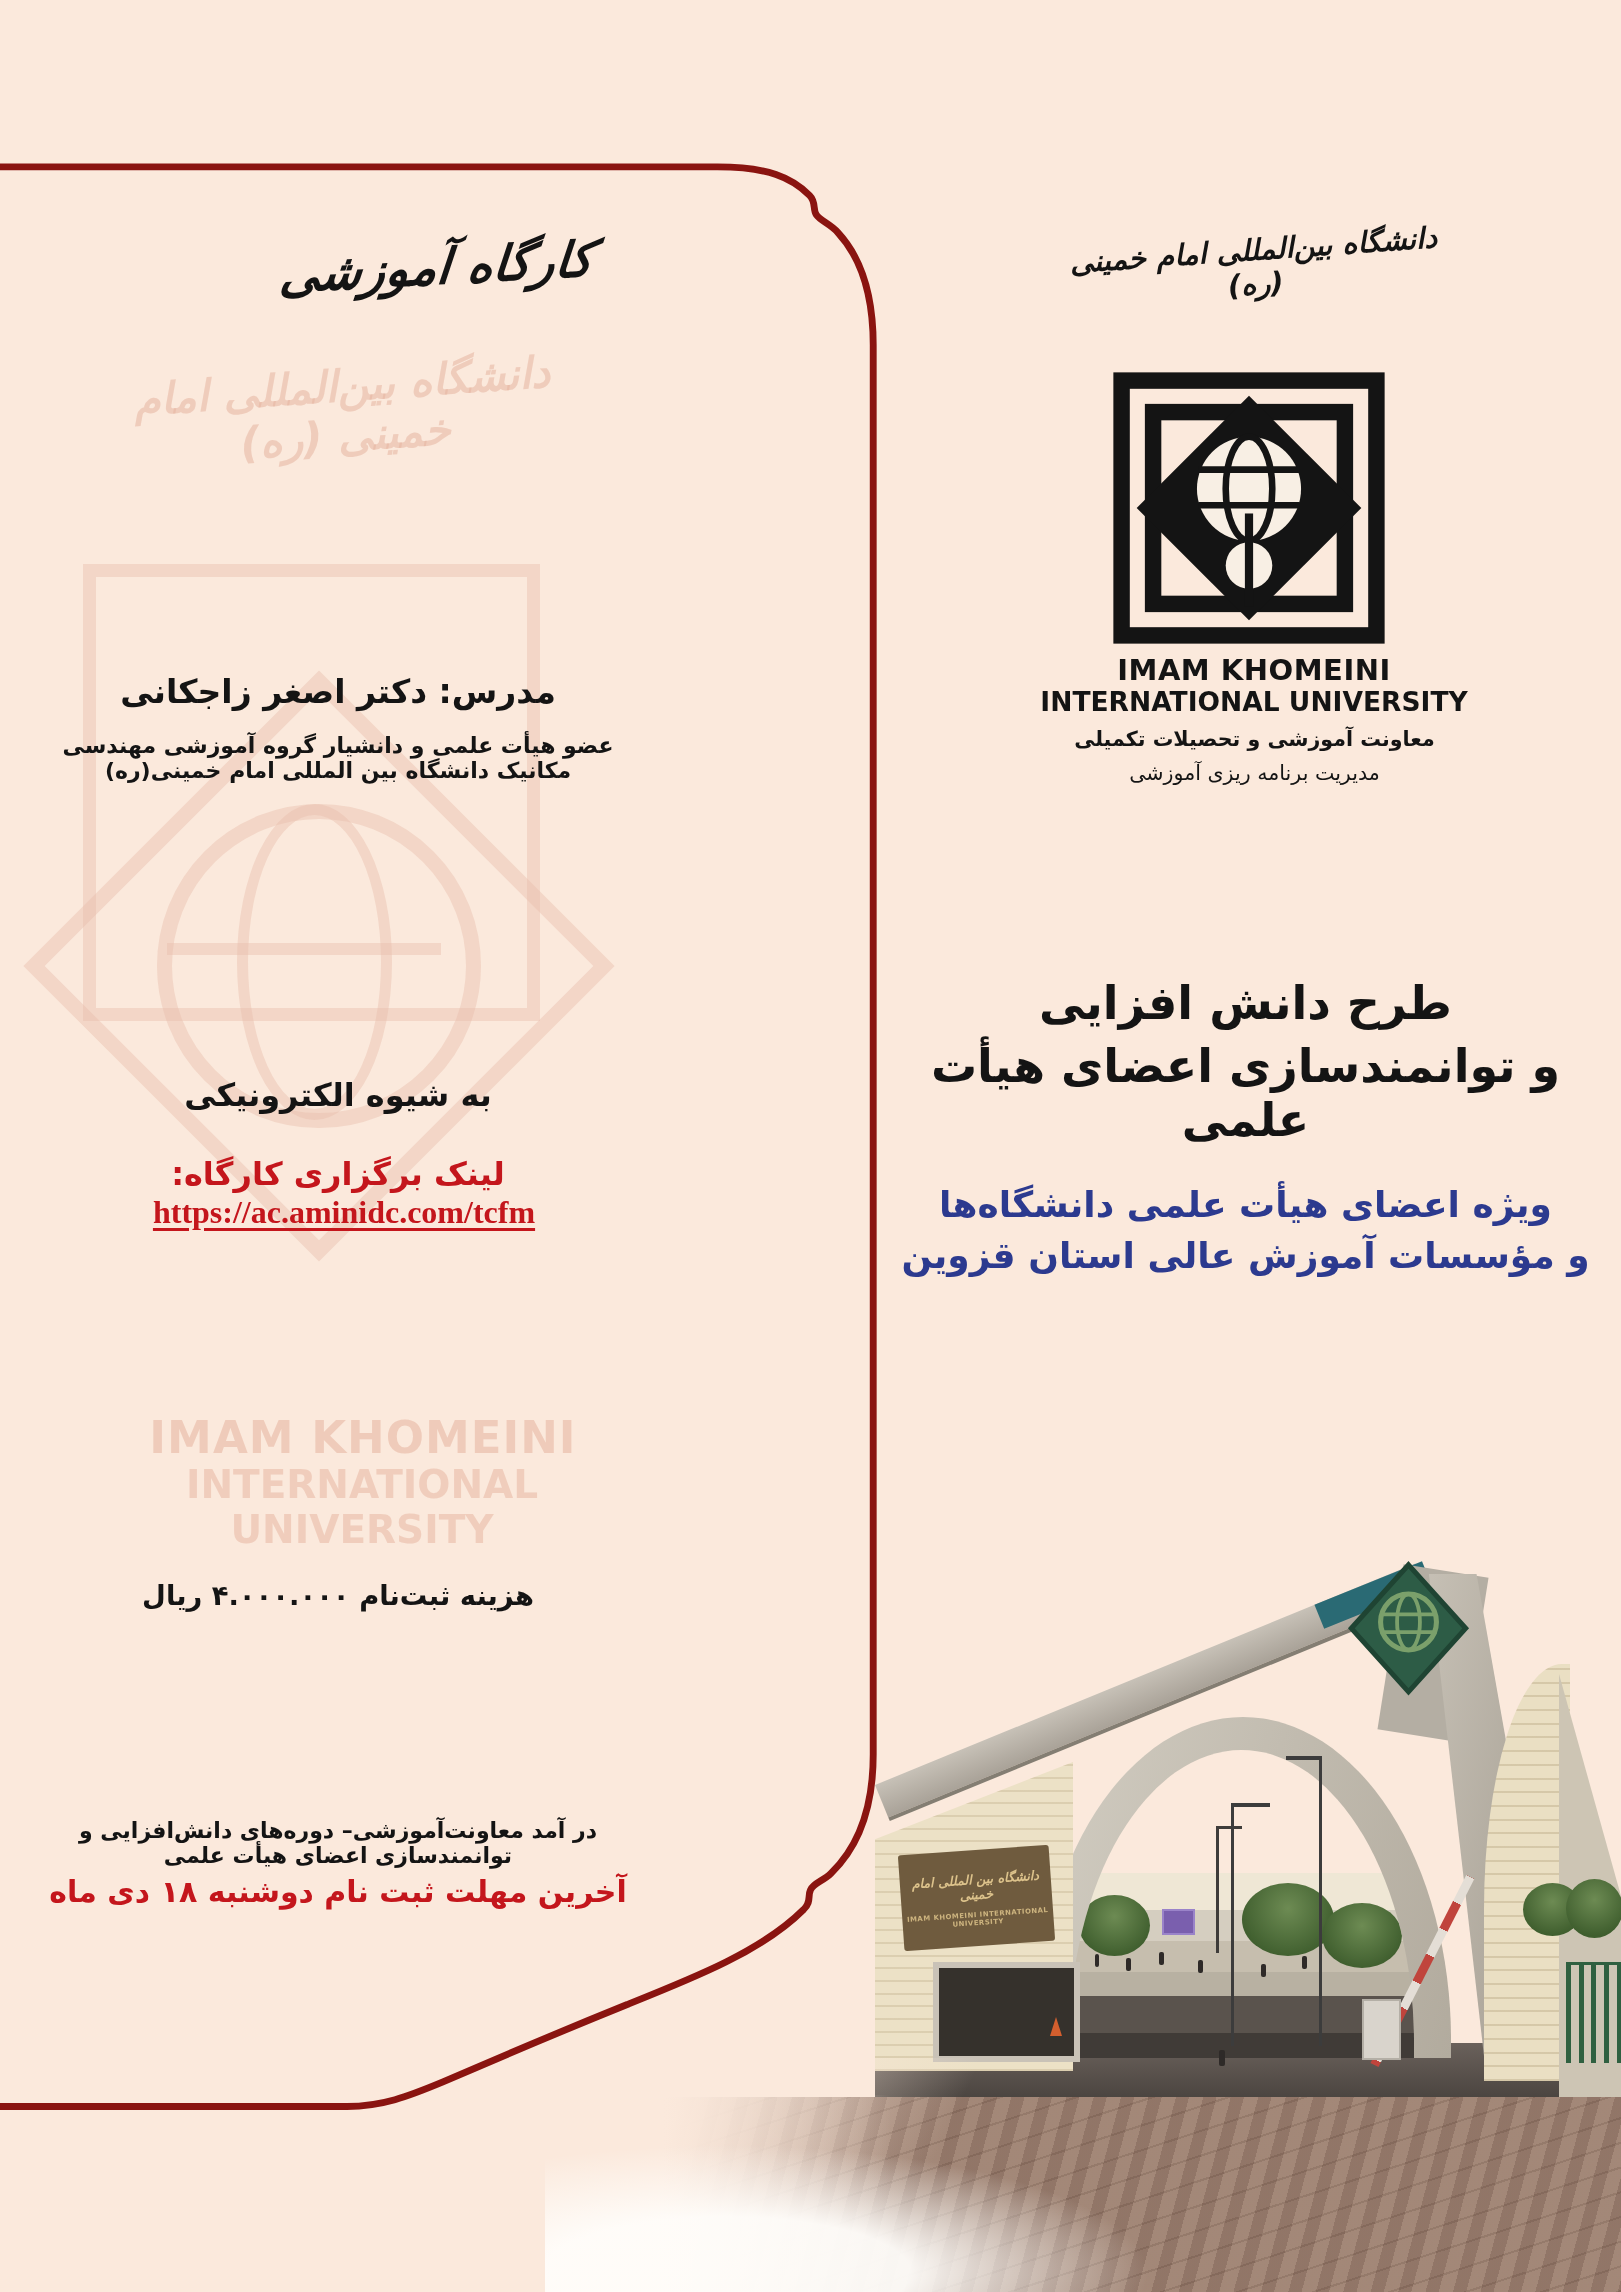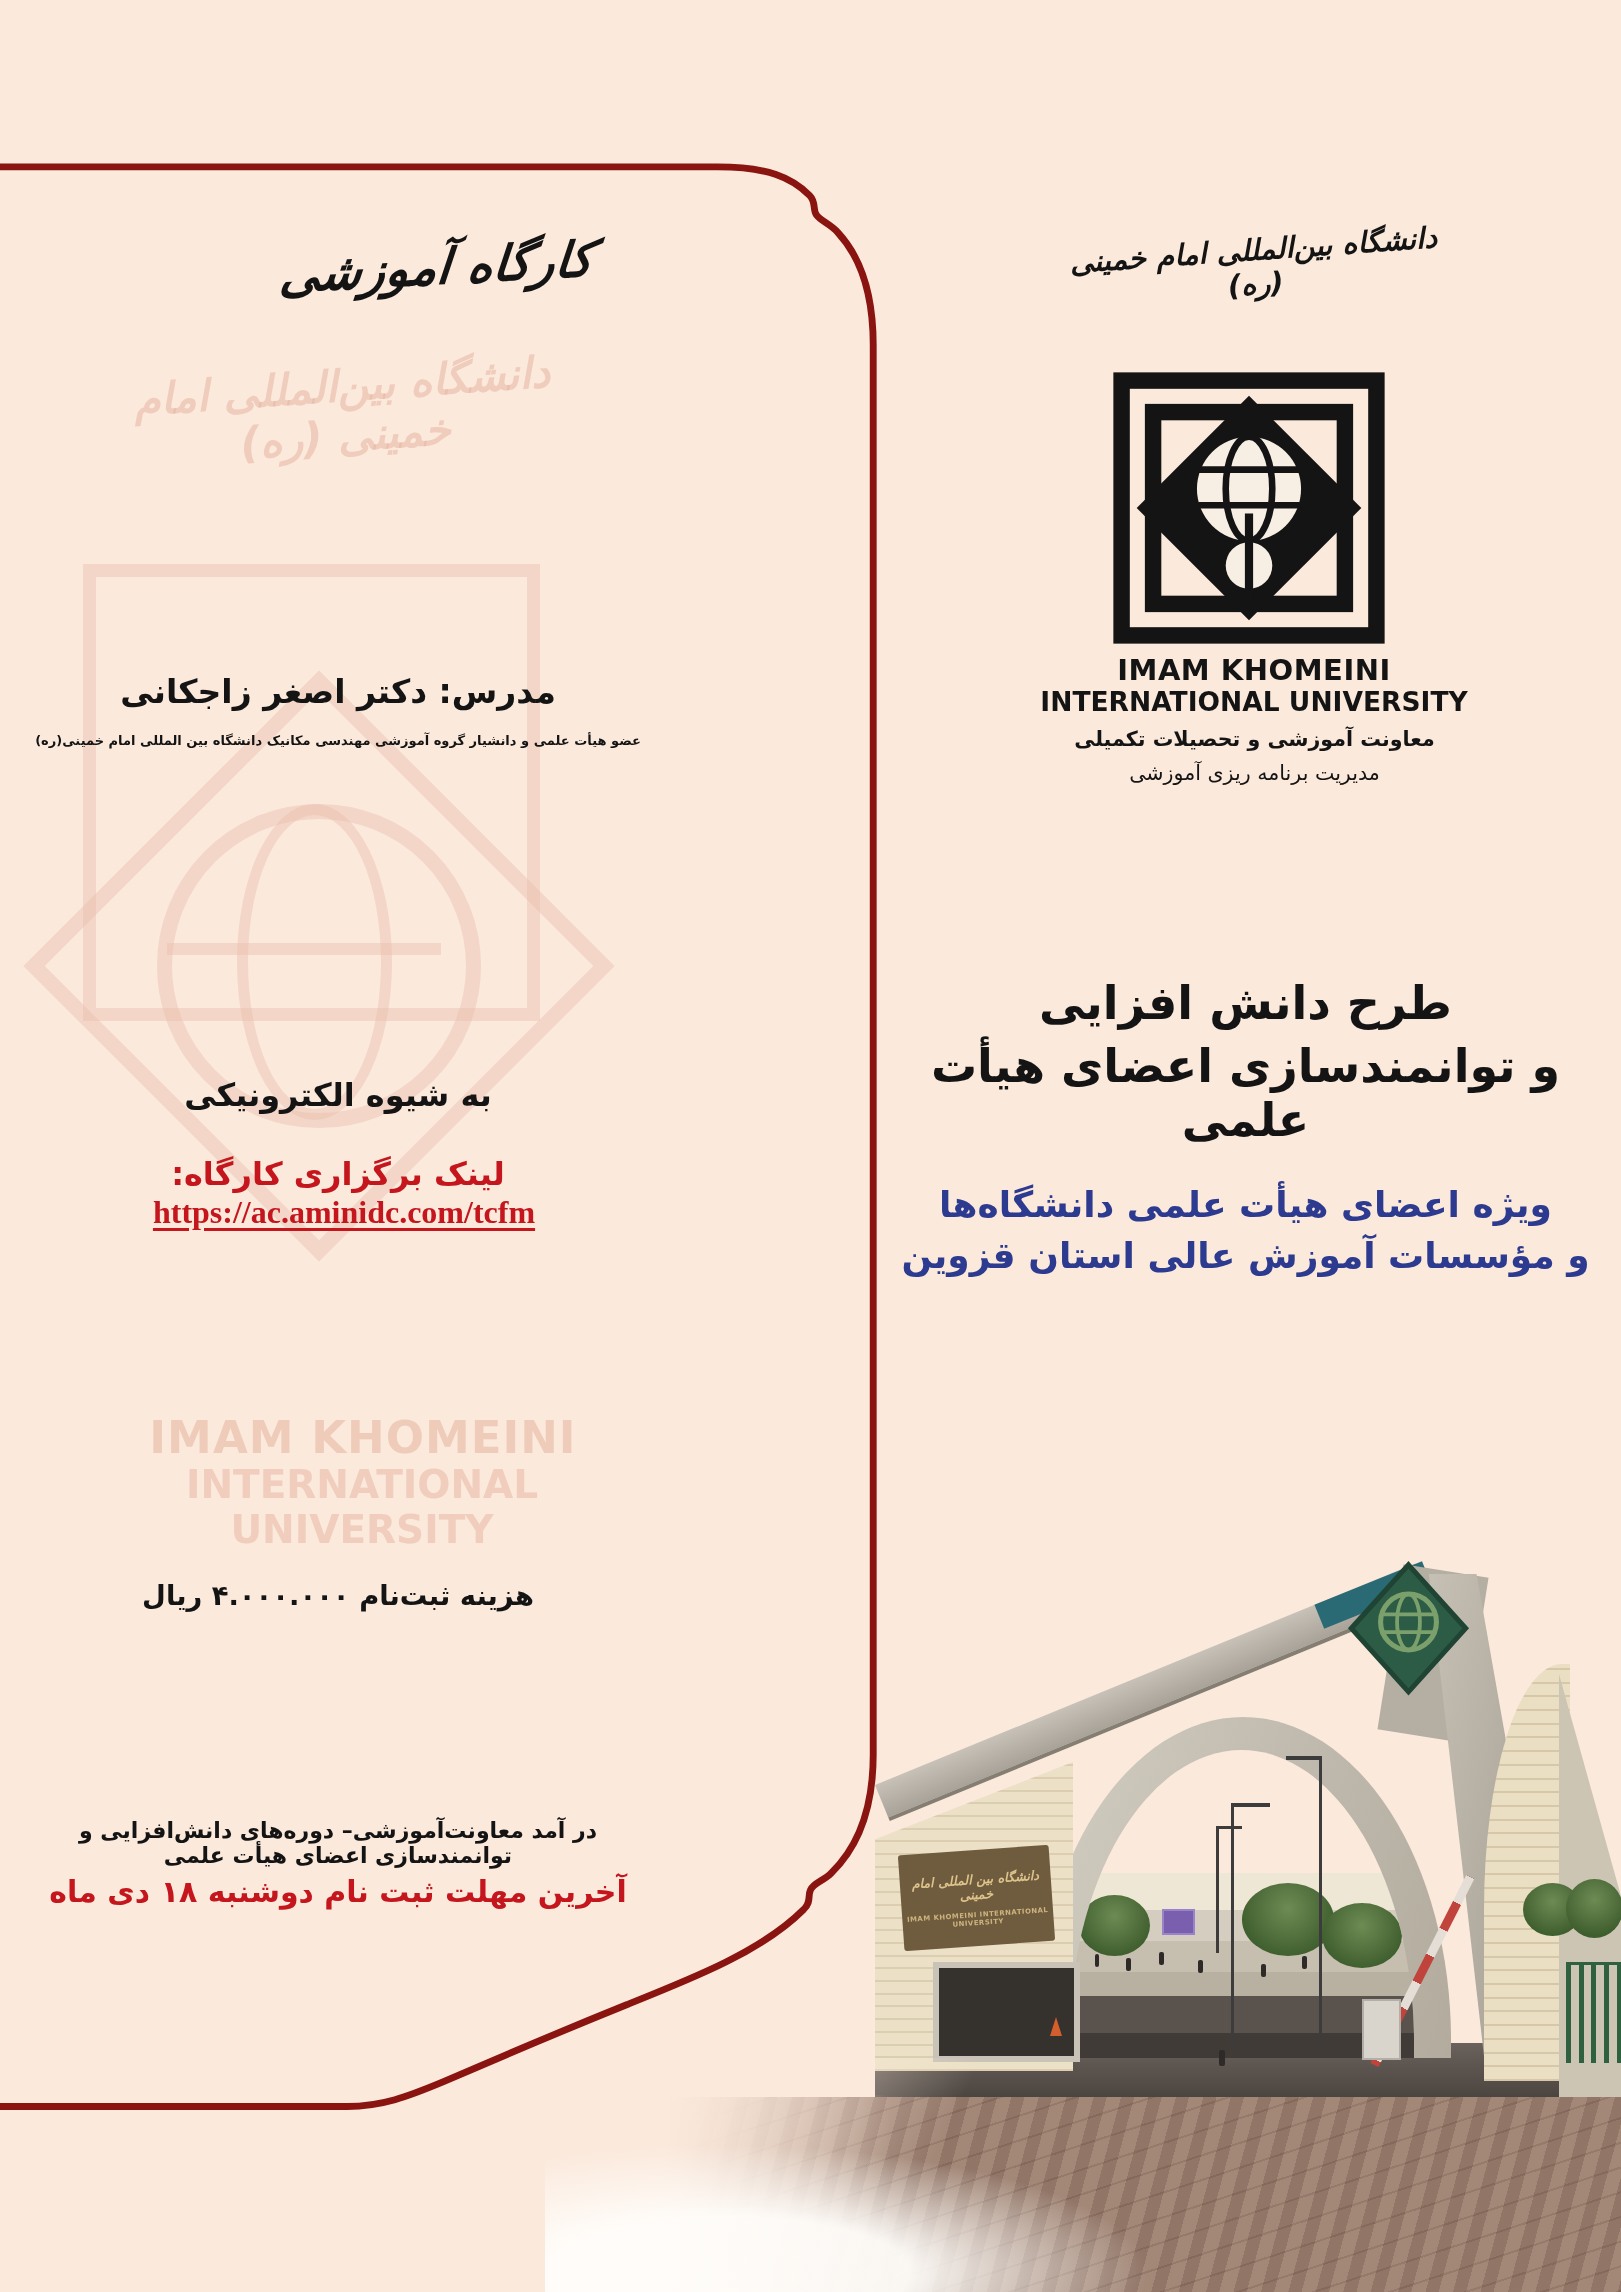--- a/index.html
+++ b/index.html
@@ -22,21 +22,21 @@
   .wm-en2{left:78px;top:1462px;width:568px;text-align:center;color:rgba(231,183,163,.55);
           font-weight:bold;font-size:39px;}
 
   
   .fa{direction:rtl;font-family:"DejaVu Sans",sans-serif;font-weight:bold;text-align:center;color:#141414;}
   .panel-txt{left:24.5px;width:627px;z-index:5;}
   .script-title{top:239px;font-size:49px;font-style:italic;letter-spacing:-1px;
                 transform:translateX(98px) rotate(-3deg) skewX(-8deg);}
   .workshop-title{top:380px;font-size:40px;color:#c4161c;}
   .instructor{top:672px;font-size:33px;text-align:center;}
-  .instructor-desc{top:733px;font-size:13px;}
+  .instructor-desc{top:733px;font-size:22px;}
   .date-line{top:990px;font-size:33px;color:#c4161c;}
   .format-line{top:1076px;font-size:32px;}
   .link-line{top:1155px;font-size:32px;color:#c4161c;}
   .register-line{top:1498px;font-size:27.4px;}
   .fee-line{top:1572px;font-size:27.4px;margin-top:8px;}
   .pay-line{top:1647px;font-size:27.4px;}
   .income-line{top:1818px;font-size:22px;}
   .deadline-line{top:1874px;font-size:30px;color:#c4161c;}
   .url{font-family:"Liberation Serif","DejaVu Serif",serif;text-decoration:underline;
        text-decoration-thickness:2.9px;text-underline-offset:4.9px;direction:ltr;unicode-bidi:embed;}

